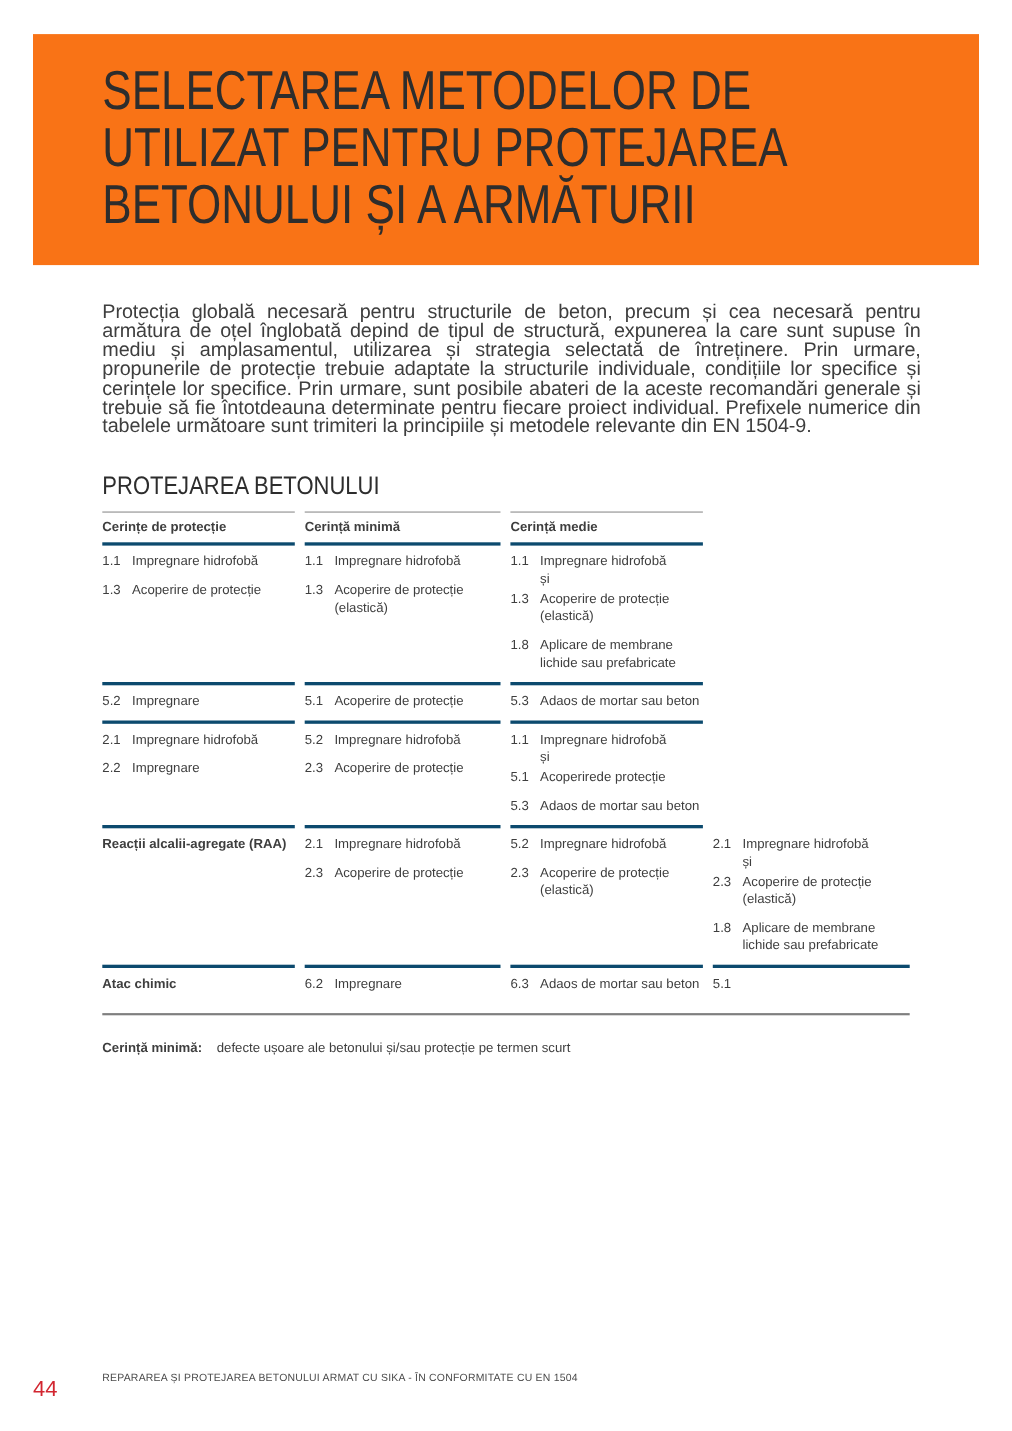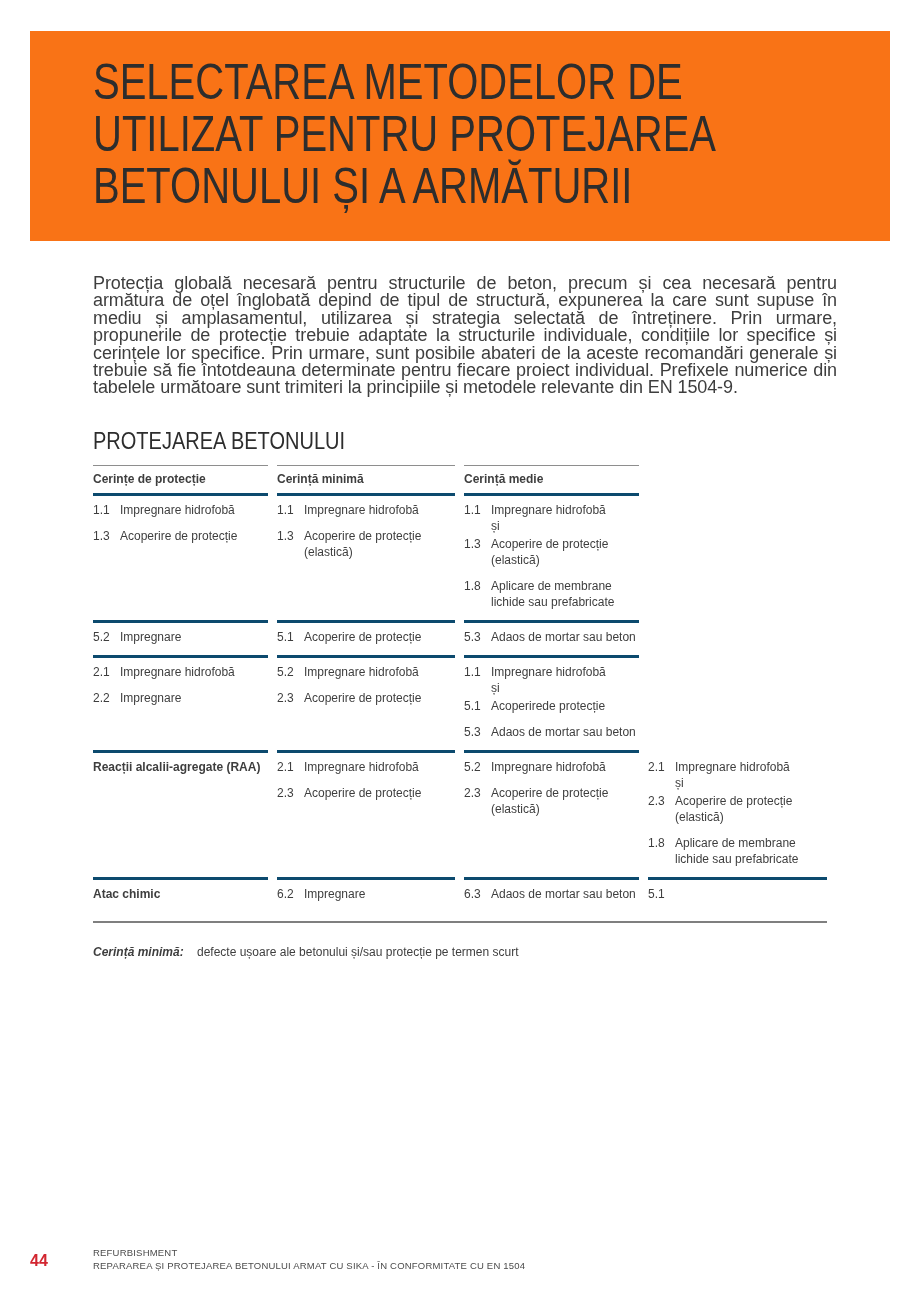--- a/index.html
+++ b/index.html
@@ -92,27 +92,27 @@
   .mnum { width: 27px; flex-shrink: 0; }
   .mtxt { flex: 1; white-space: pre-line; }
   
   .legend { margin-top: 21px; }
   .legend-row {
     display: grid;
     grid-template-columns: 104px 1fr;
     font-size: 12px;
     line-height: 17.5px;
   }
-  .legend-label { font-weight: 700; font-style: italic; }
+  .legend-label { font-weight: 700; }
   
   .page-number {
     position: absolute;
     left: 30px; top: 1252px;
-    font-size: 16px;
-    font-weight: 700;
+    font-size: 20px;
+    font-weight: 400;
     color: #d22630;
   }
   .footer-text {
     position: absolute;
     left: 93px; top: 1246px;
     font-size: 9.5px;
     line-height: 13px;
     color: #4b4b4b;
     letter-spacing: 0.2px;
   }
@@ -302,17 +302,16 @@
     <div class="legend">
         <div class="legend-row">
           <span class="legend-label">Cerință minimă:</span>
           <span class="legend-text">defecte ușoare ale betonului și/sau protecție pe termen scurt</span>
         </div>
       </div>
   </div>
 
   <div class="page-number">44</div>
   <div class="footer-text">
-    <div>REFURBISHMENT</div>
     <div>REPARAREA ȘI PROTEJAREA BETONULUI ARMAT CU SIKA - ÎN CONFORMITATE CU EN 1504</div>
   </div>
 
 </div>
 
 </body></html>

